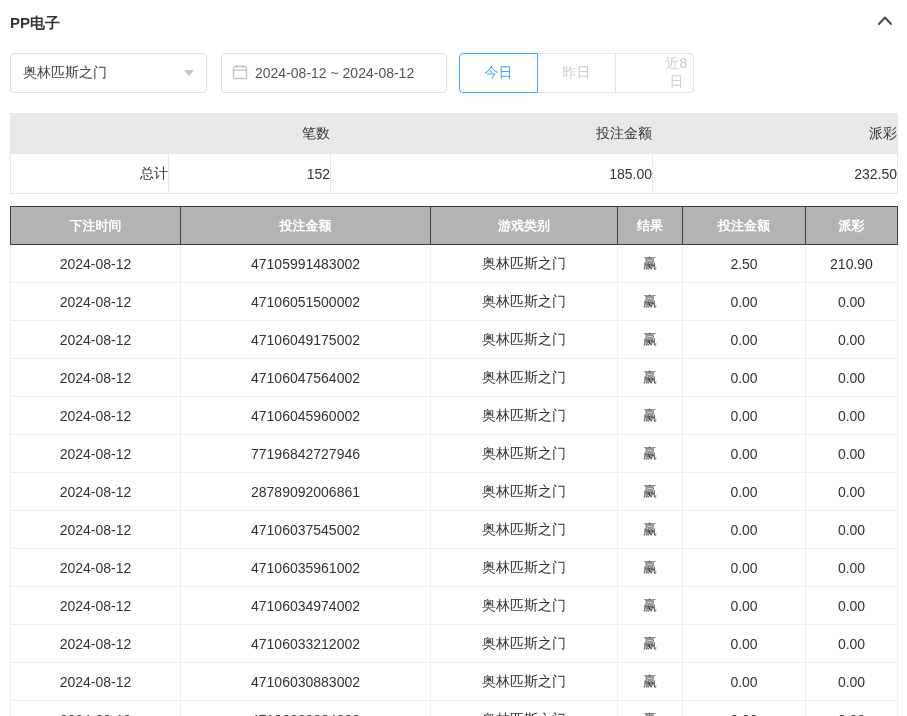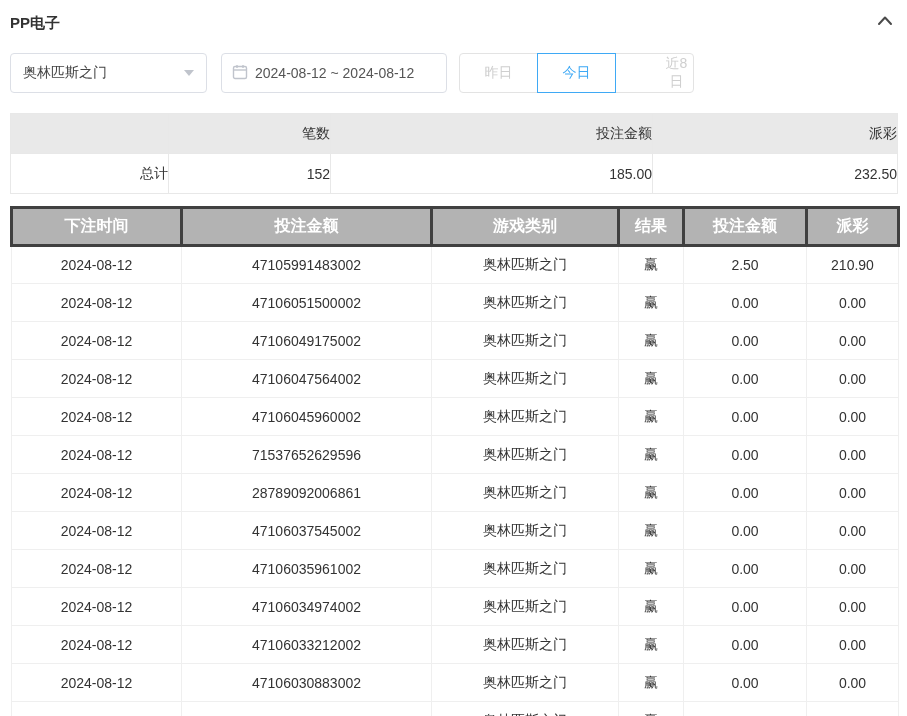--- a/index.html
+++ b/index.html
@@ -77,22 +77,22 @@
     border: 1px solid #e8e8e8; text-align: right;
     height: 40px; font-weight: normal; color: #333;
   }
   .summary-table th { background: #e9e9e9; }
   .summary-table td { background: #fff; padding-left: 8px; }
 
   
   .bet-table { margin-top: 12px; font-size: 14px; }
   .bet-table th {
     background: #b3b3b3; color: #ffffff; font-weight: bold;
-    height: 38px; border: 3px solid #404040; text-align: center;
-    font-size: 16px;
+    height: 38px; border: 1px solid #404040; text-align: center;
+    font-size: 13px;
   }
   .bet-table td {
     height: 38px; border: 1px solid #efefef; text-align: center;
     color: #333; background: #fff;
   }
 </style>
 </head>
 <body>
 
 <div class="page">
@@ -120,22 +120,22 @@
           <rect x="1.5" y="2.5" width="13" height="12" rx="1.5" fill="none" stroke="#c0c4cc" stroke-width="1.4"></rect>
           <line x1="1.5" y1="6" x2="14.5" y2="6" stroke="#c0c4cc" stroke-width="1.4"></line>
           <line x1="5" y1="1" x2="5" y2="4" stroke="#c0c4cc" stroke-width="1.4"></line>
           <line x1="11" y1="1" x2="11" y2="4" stroke="#c0c4cc" stroke-width="1.4"></line>
         </svg>
       </span>
       <span>2024-08-12 ~ 2024-08-12</span>
     </div>
 
     <div class="btn-group">
+      <button class="quick-btn active">今日</button>
       <button class="quick-btn">昨日</button>
-      <button class="quick-btn active">今日</button>
       <button class="quick-btn">近8日</button>
     </div>
 
   </div>
 
   <table class="summary-table">
     <colgroup>
       <col style="width:158px">
         <col style="width:162px">
         <col style="width:322px">
@@ -212,21 +212,21 @@
         <tr>
           <td>2024-08-12</td>
           <td>47106045960002</td>
           <td>奥林匹斯之门</td>
           <td>赢</td>
           <td>0.00</td>
           <td>0.00</td>
         </tr>
         <tr>
           <td>2024-08-12</td>
-          <td>71537652629596</td>
+          <td>77196842727946</td>
           <td>奥林匹斯之门</td>
           <td>赢</td>
           <td>0.00</td>
           <td>0.00</td>
         </tr>
         <tr>
           <td>2024-08-12</td>
           <td>28789092006861</td>
           <td>奥林匹斯之门</td>
           <td>赢</td>

